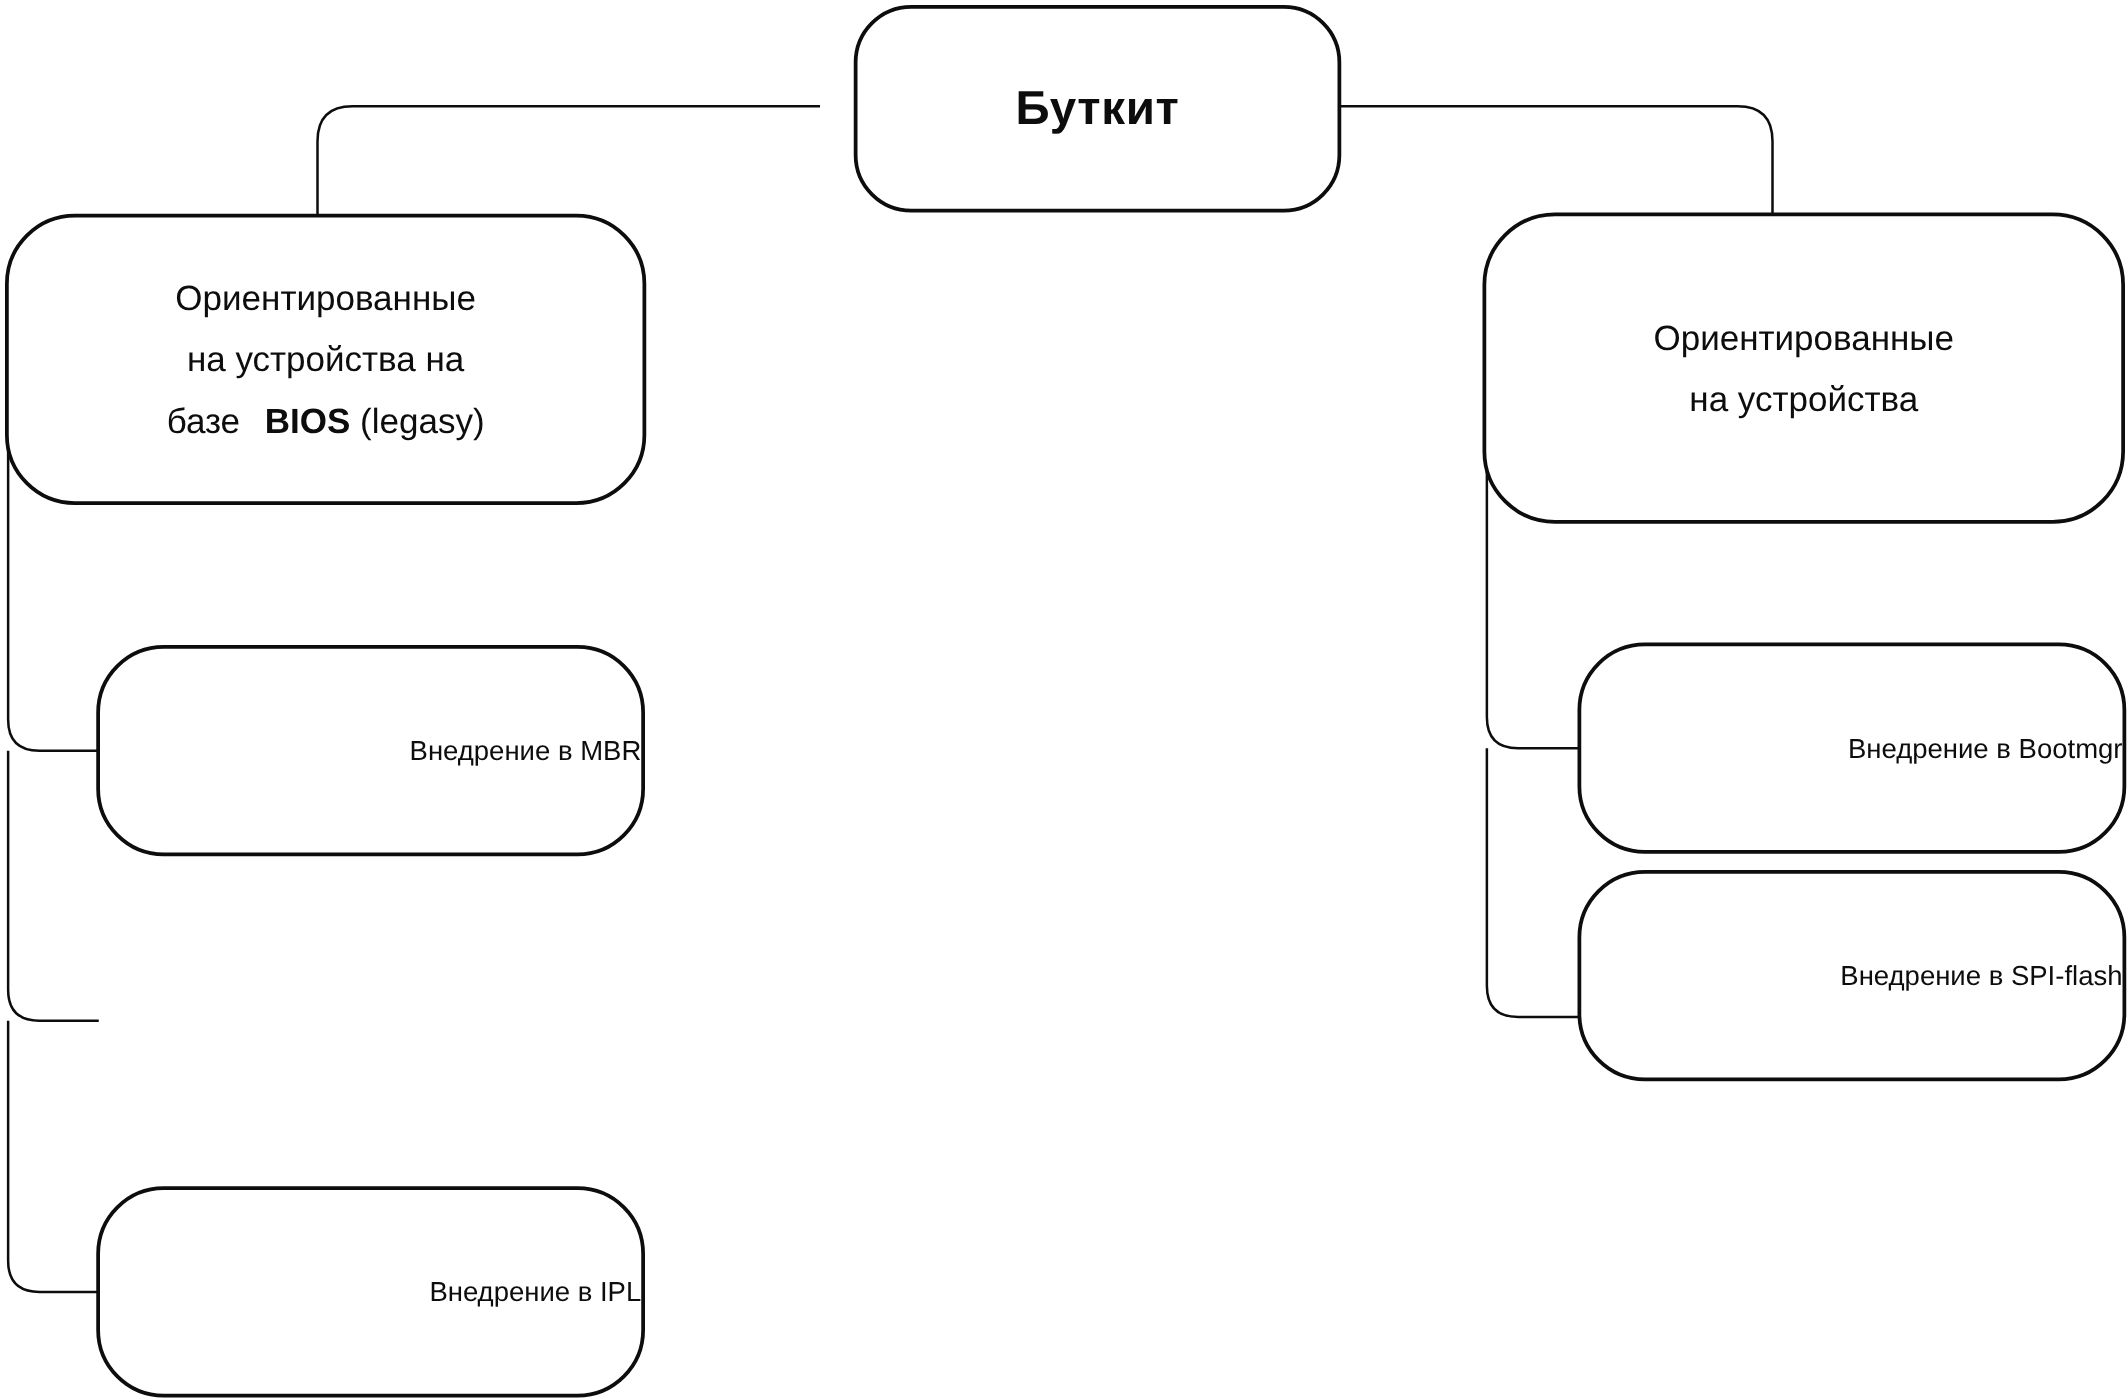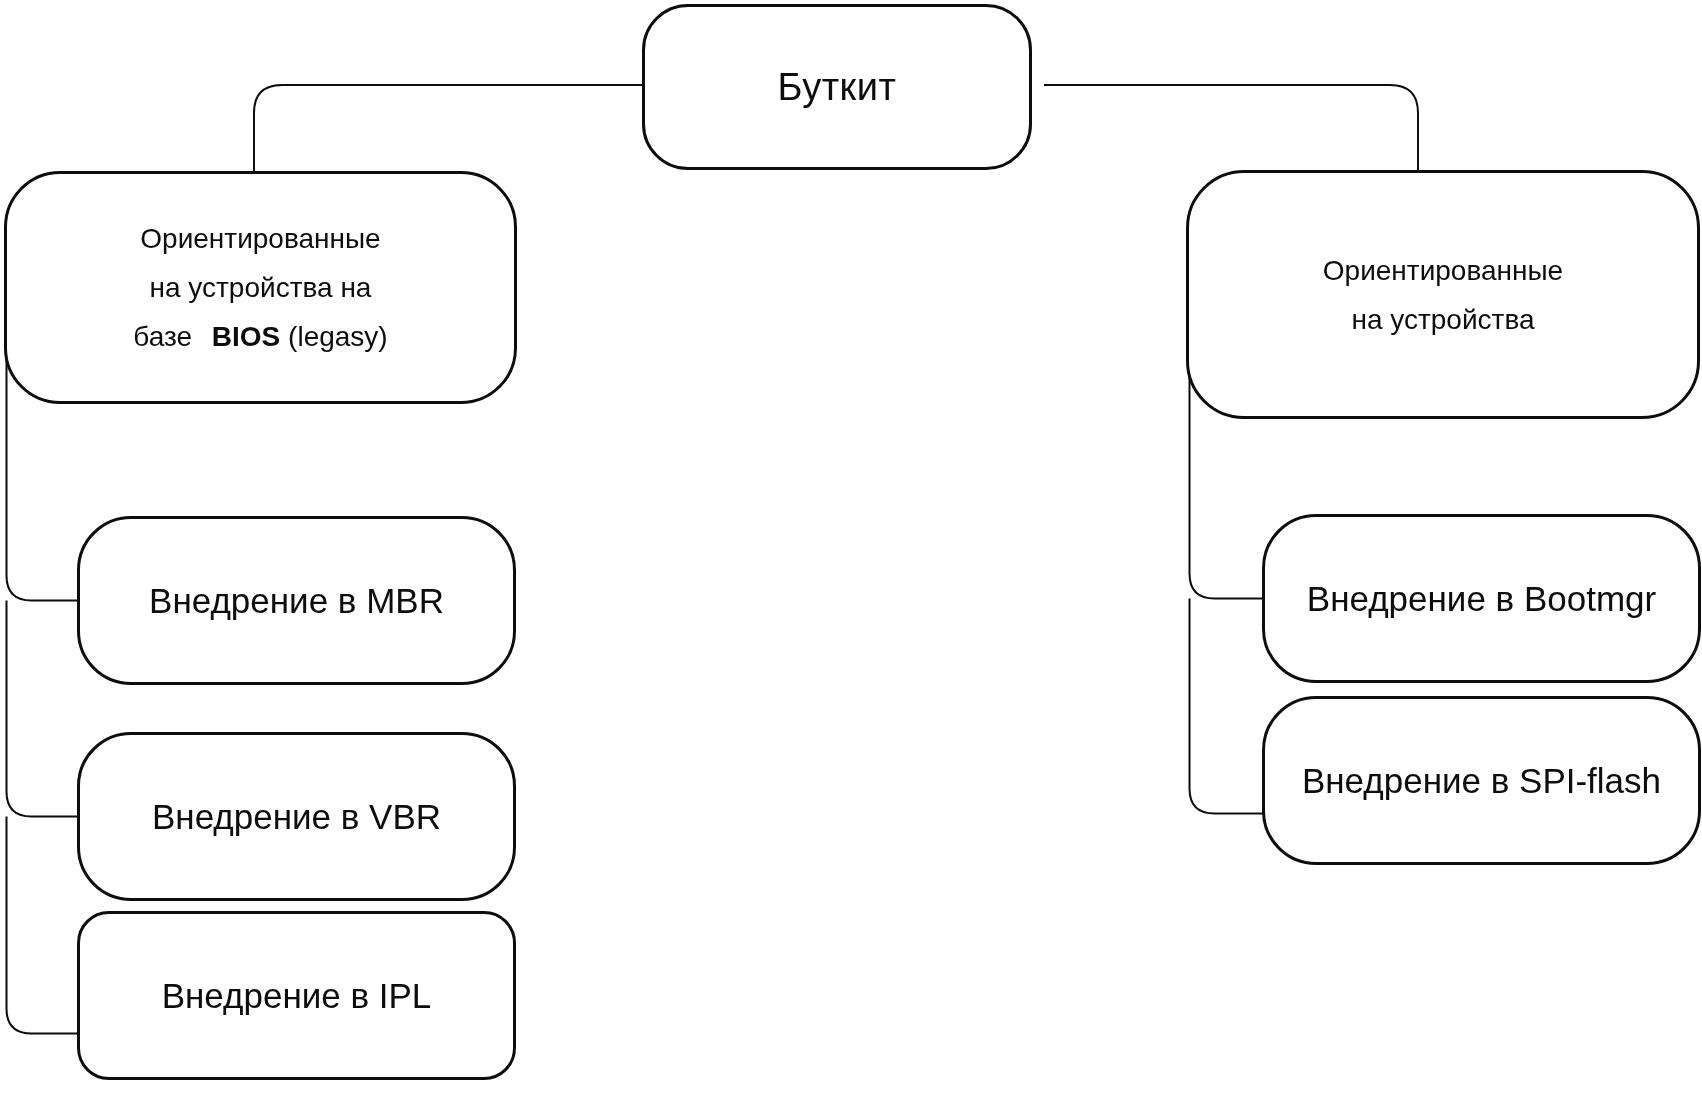--- a/index.html
+++ b/index.html
@@ -23,53 +23,54 @@
     box-sizing: border-box;
     border: 3px solid var(--ink);
     background: var(--bg);
     display: flex;
     flex-direction: column;
     align-items: center;
     justify-content: center;
     text-align: center;
   }
   .root {
-    left: 642px; top: 4px;
+    left: 683px; top: 4px;
     width: 390px; height: 166px;
     border-radius: 46px;
     font-size: 38px;
-    font-weight: 400;
+    font-weight: 700;
     letter-spacing: 0.5px;
   }
   .parent {
     font-size: 28px;
     line-height: 49px;
     font-weight: 400;
   }
   .parent-left {
     left: 4px; top: 171px;
     width: 513px; height: 233px;
     border-radius: 56px;
   }
   .parent-right {
     left: 1186px; top: 170px;
     width: 514px; height: 249px;
     border-radius: 58px;
   }
   .child {
     width: 439px; height: 169px;
     border-radius: 54px;
-    font-size: 35px;
+    font-size: 22px;
     font-weight: 400;
+    align-items: flex-end;
   }
   .child-l { left: 77px; }
   .child-r { left: 1262px; }
   .row-mbr { top: 516px; }
   .row-vbr { top: 732px; }
-  .row-ipl { top: 911px; border-radius: 32px; }
+  .row-ipl { top: 949px; }
   .row-bootmgr { top: 514px; }
   .row-spi { top: 696px; }
   .b { font-weight: 700; margin-left: 12px; }
 </style>
 </head>
 <body>
 
 <div class="canvas">
 
   <svg class="wires" viewBox="0 0 1702 1120" xmlns="http://www.w3.org/2000/svg" fill="none" stroke="#0d0d0d" stroke-width="2">
@@ -93,23 +94,20 @@
   </div>
 
   <div class="node parent parent-right">
     <div>Ориентированные</div>
     <div>на устройства</div>
   </div>
 
   <div class="node child child-l row-mbr">
     <span>Внедрение в MBR</span>
   </div>
-  <div class="node child child-l row-vbr">
-    <span>Внедрение в VBR</span>
-  </div>
   <div class="node child child-l row-ipl">
     <span>Внедрение в IPL</span>
   </div>
 
   <div class="node child child-r row-bootmgr">
     <span>Внедрение в Bootmgr</span>
   </div>
   <div class="node child child-r row-spi">
     <span>Внедрение в SPI-flash</span>
   </div>

